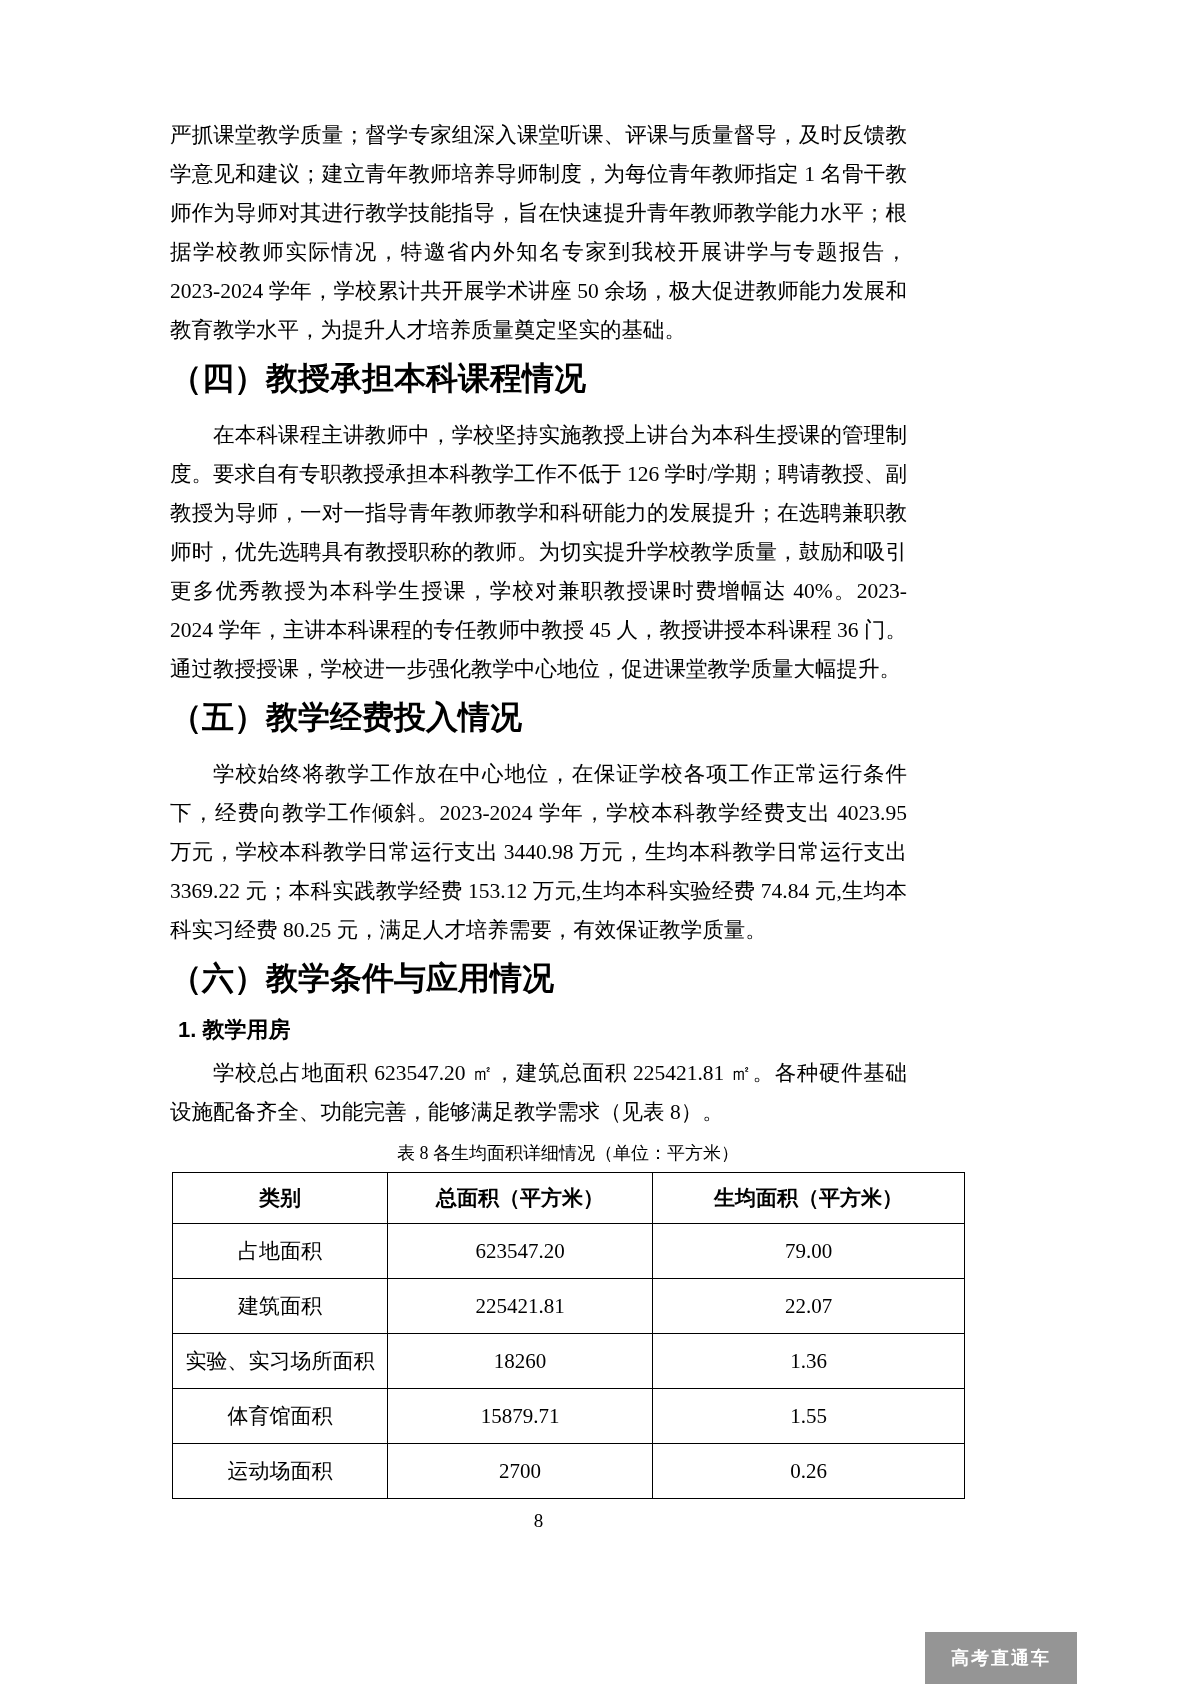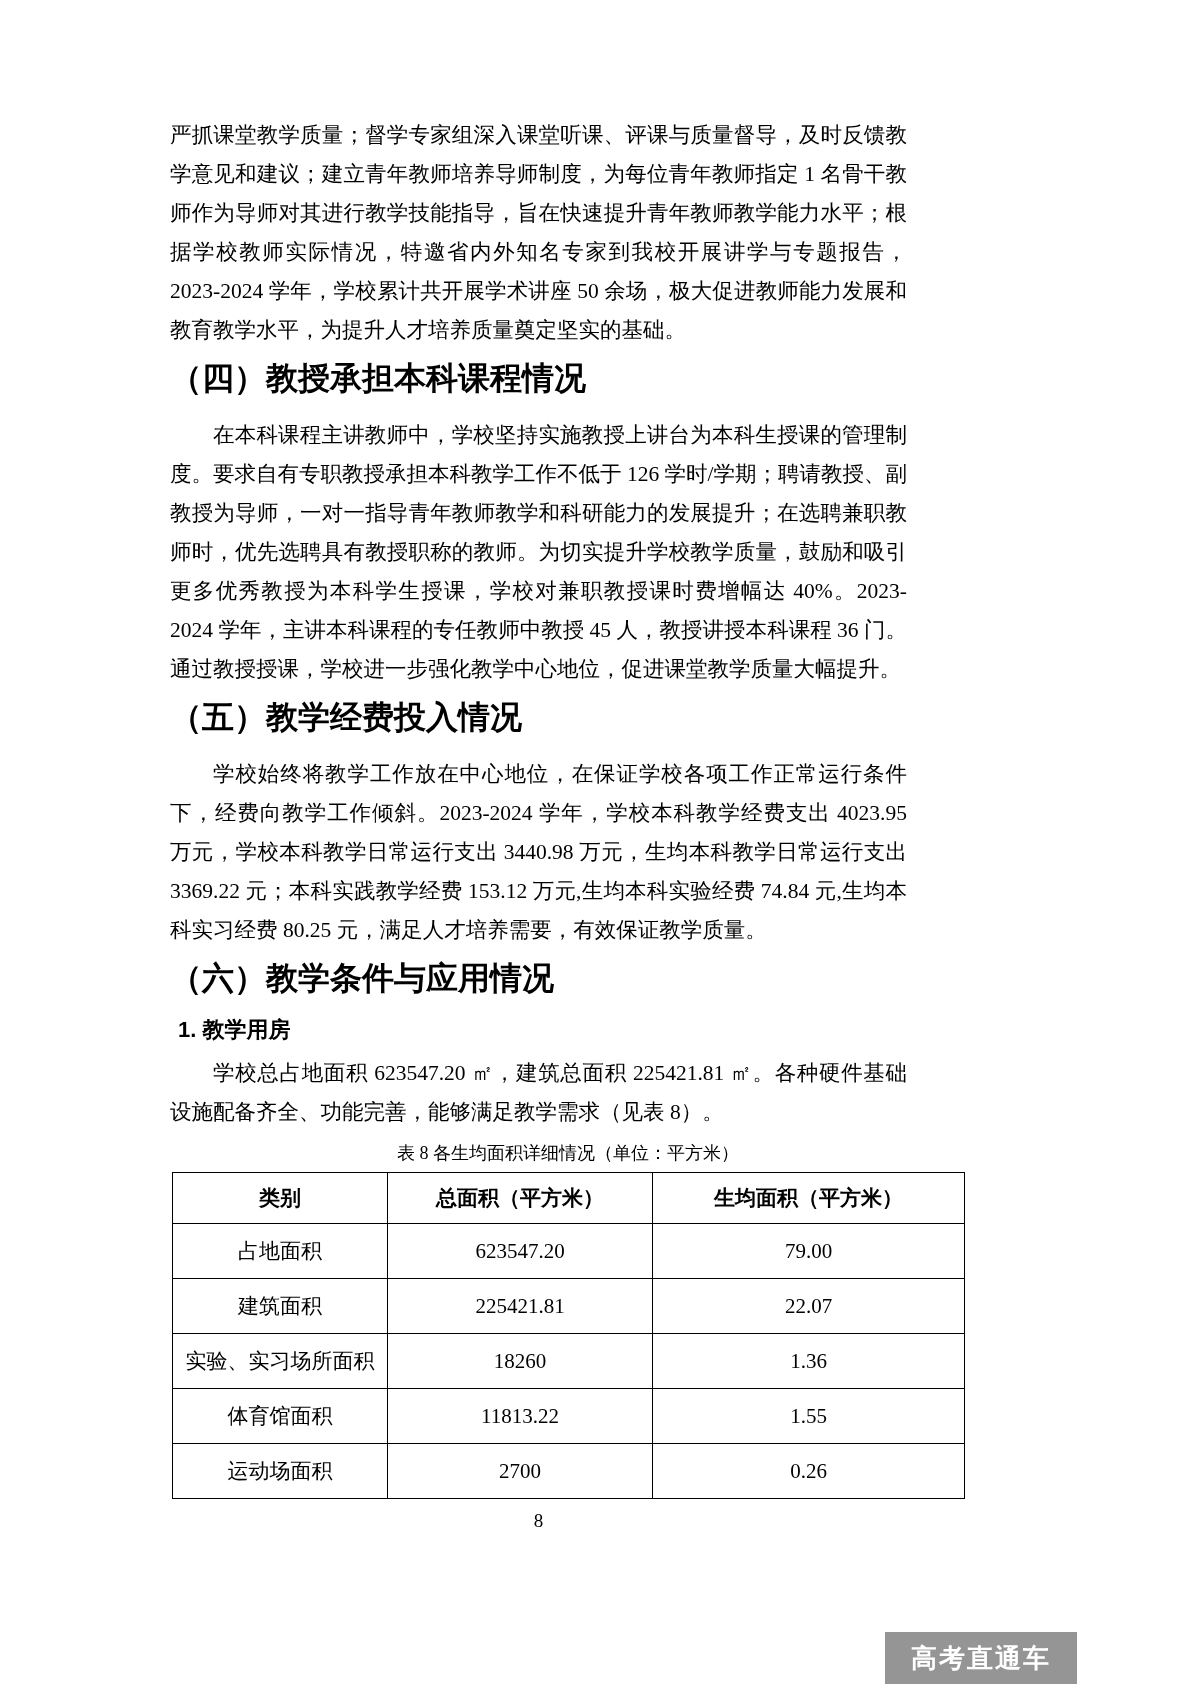--- a/index.html
+++ b/index.html
@@ -86,21 +86,21 @@
     text-align: center;
     font-size: 19px;
   }
   .watermark {
     position: absolute;
     right: 0;
     bottom: 0;
     background: rgba(130, 130, 130, 0.85);
     color: #ffffff;
     font-family: "Liberation Sans", "DejaVu Sans", sans-serif;
-    font-size: 26px;
+    font-size: 18px;
     font-weight: bold;
     line-height: 52px;
     padding: 0 26px;
     letter-spacing: 2px;
   }
 </style>
 </head>
 <body>
 
 <div class="page">
@@ -144,21 +144,21 @@
           <td>225421.81</td>
           <td>22.07</td>
         </tr>
         <tr>
           <td>实验、实习场所面积</td>
           <td>18260</td>
           <td>1.36</td>
         </tr>
         <tr>
           <td>体育馆面积</td>
-          <td>11813.22</td>
+          <td>15879.71</td>
           <td>1.55</td>
         </tr>
         <tr>
           <td>运动场面积</td>
           <td>2700</td>
           <td>0.26</td>
         </tr>
       </tbody>
     </table>
 

